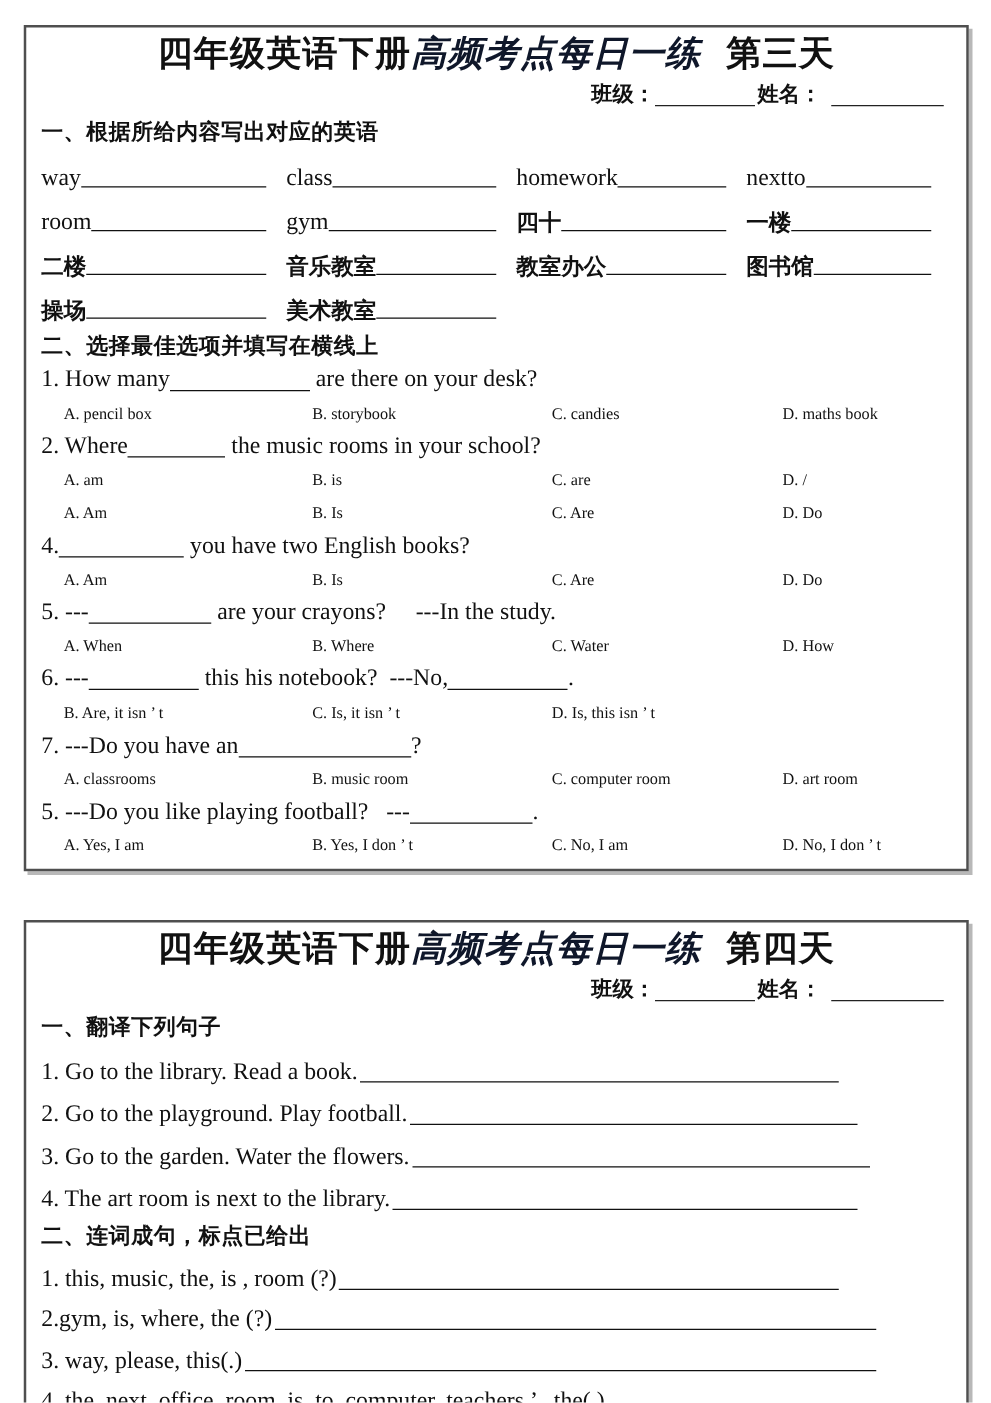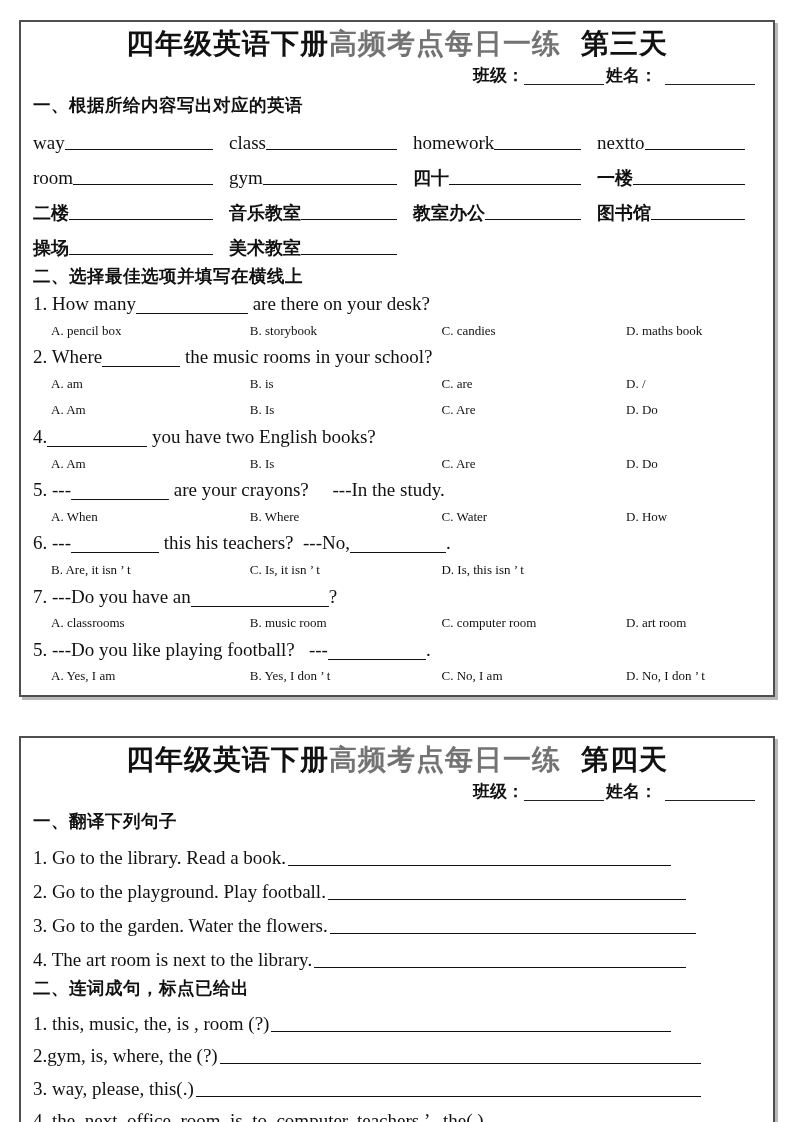--- a/index.html
+++ b/index.html
@@ -14,21 +14,21 @@
     box-shadow:3px 3px 0 #b8b8b8;
     padding:4px 12px 6px 12px;overflow:hidden;
   }
   #sheet1{top:20px;height:677px;}
   #sheet2{top:736px;height:452px;}
 
   .sheet-title{
     text-align:center;font-size:28px;font-weight:bold;
     letter-spacing:1px;line-height:36px;white-space:nowrap;
   }
-  .title-red{color:#737373;}
+  .title-red{color:#0f172a;font-style:italic;}
   .title-suffix{margin-left:20px;}
 
   .meta-line{
     text-align:right;font-size:17px;font-weight:bold;
     line-height:26px;padding-right:6px;margin-top:1px;
   }
   .meta-blank{
     display:inline-block;border-bottom:1.6px solid #222;
     height:1em;vertical-align:-4px;
   }
@@ -170,21 +170,21 @@
         <span class="opt">C. Are</span>
         <span class="opt">D. Do</span>
       </div>
       <div class="q-line"><span>5. ---</span><span class="blank" style="width: 98px;"></span><span> are your crayons?  ---In the study.</span></div>
       <div class="q-opts">
         <span class="opt">A. When</span>
         <span class="opt">B. Where</span>
         <span class="opt">C. Water</span>
         <span class="opt">D. How</span>
       </div>
-      <div class="q-line"><span>6. ---</span><span class="blank" style="width: 88px;"></span><span> this his teachers? ---No,</span><span class="blank" style="width: 96px;"></span><span>.</span></div>
+      <div class="q-line"><span>6. ---</span><span class="blank" style="width: 88px;"></span><span> this his notebook? ---No,</span><span class="blank" style="width: 96px;"></span><span>.</span></div>
       <div class="q-opts">
         <span class="opt">B. Are, it isn ’ t</span>
         <span class="opt">C. Is, it isn ’ t</span>
         <span class="opt">D. Is, this isn ’ t</span>
       </div>
       <div class="q-line"><span>7. ---Do you have an</span><span class="blank" style="width: 138px;"></span><span>?</span></div>
       <div class="q-opts">
         <span class="opt">A. classrooms</span>
         <span class="opt">B. music room</span>
         <span class="opt">C. computer room</span>

